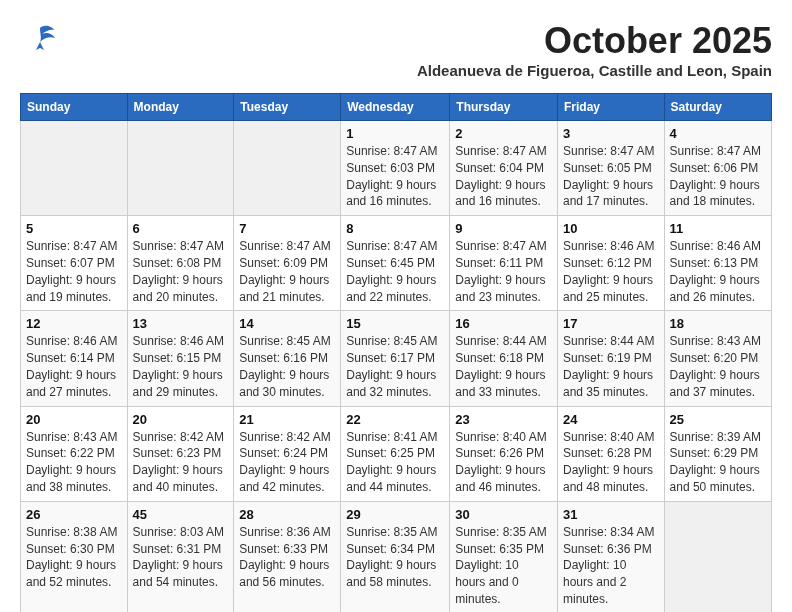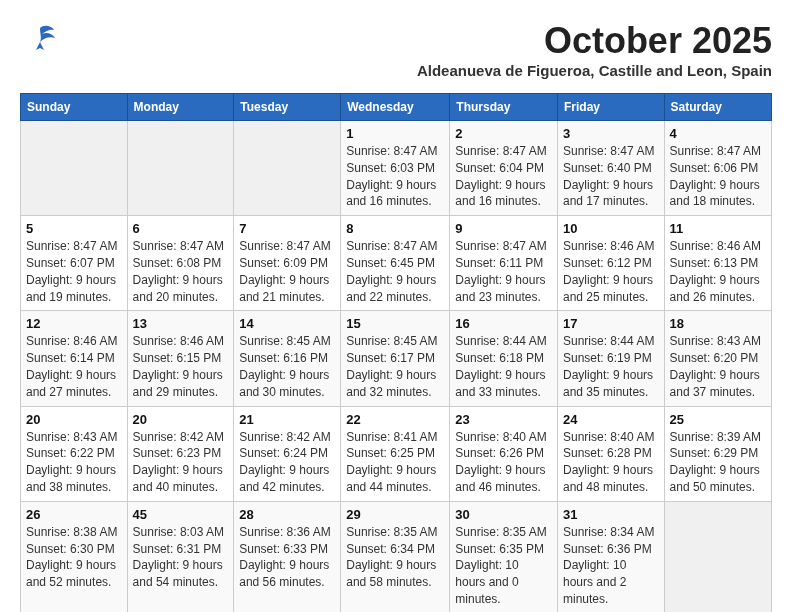--- a/index.html
+++ b/index.html
@@ -143,21 +143,21 @@
         </td>
         <td>
           <div class="day-number">2</div>
           <div class="day-info">Sunrise: 8:47 AM
 Sunset: 6:04 PM
 Daylight: 9 hours and 16 minutes.</div>
         </td>
         <td>
           <div class="day-number">3</div>
           <div class="day-info">Sunrise: 8:47 AM
-Sunset: 6:40 PM
+Sunset: 6:05 PM
 Daylight: 9 hours and 17 minutes.</div>
         </td>
         <td>
           <div class="day-number">4</div>
           <div class="day-info">Sunrise: 8:47 AM
 Sunset: 6:06 PM
 Daylight: 9 hours and 18 minutes.</div>
         </td>
       </tr>
       <tr>

